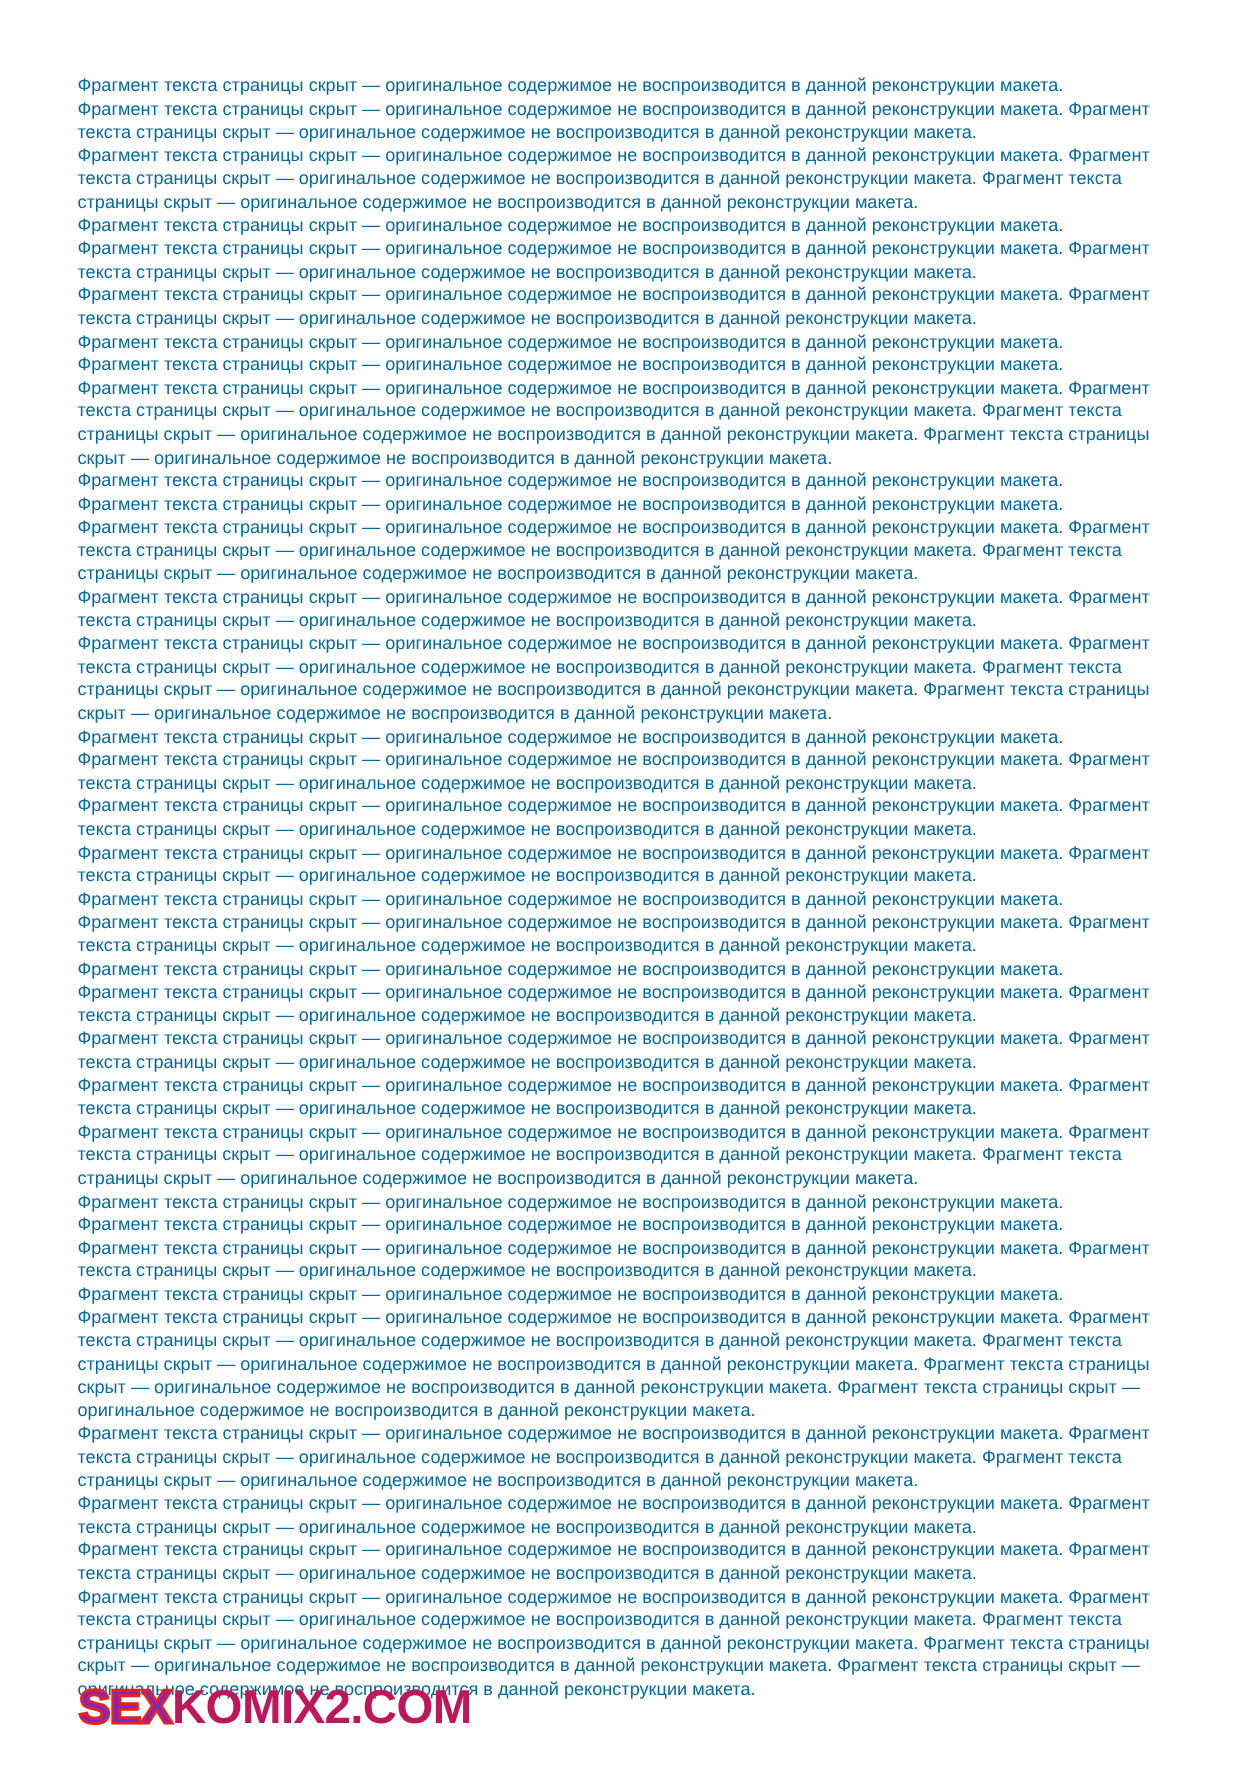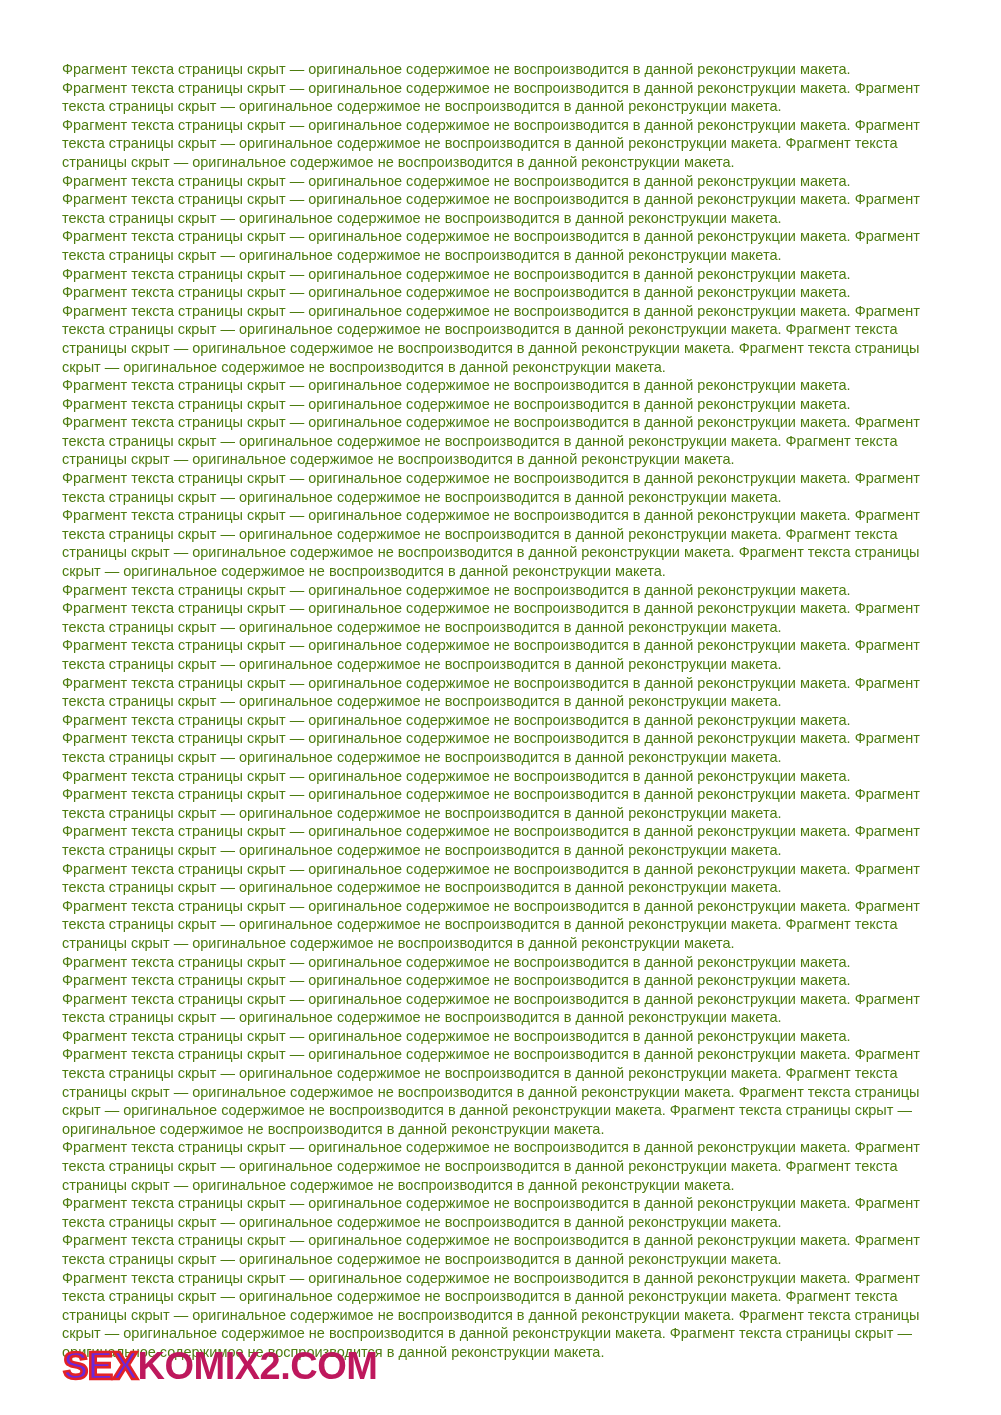--- a/index.html
+++ b/index.html
@@ -17,21 +17,21 @@
   .page {
     position: absolute;
     inset: 0;
     background: #ffffff;
   }
   .text-body {
     position: absolute;
     left: 62px;
     top: 60px;
     width: 878px;
-    color: #4d7c0f;
+    color: #0369a1;
     font-size: 14.5px;
     line-height: 18.6px;
     text-align: left;
     word-break: break-word;
   }
   .text-body p {
     margin: 0;
     padding: 0;
   }
   .logo {

